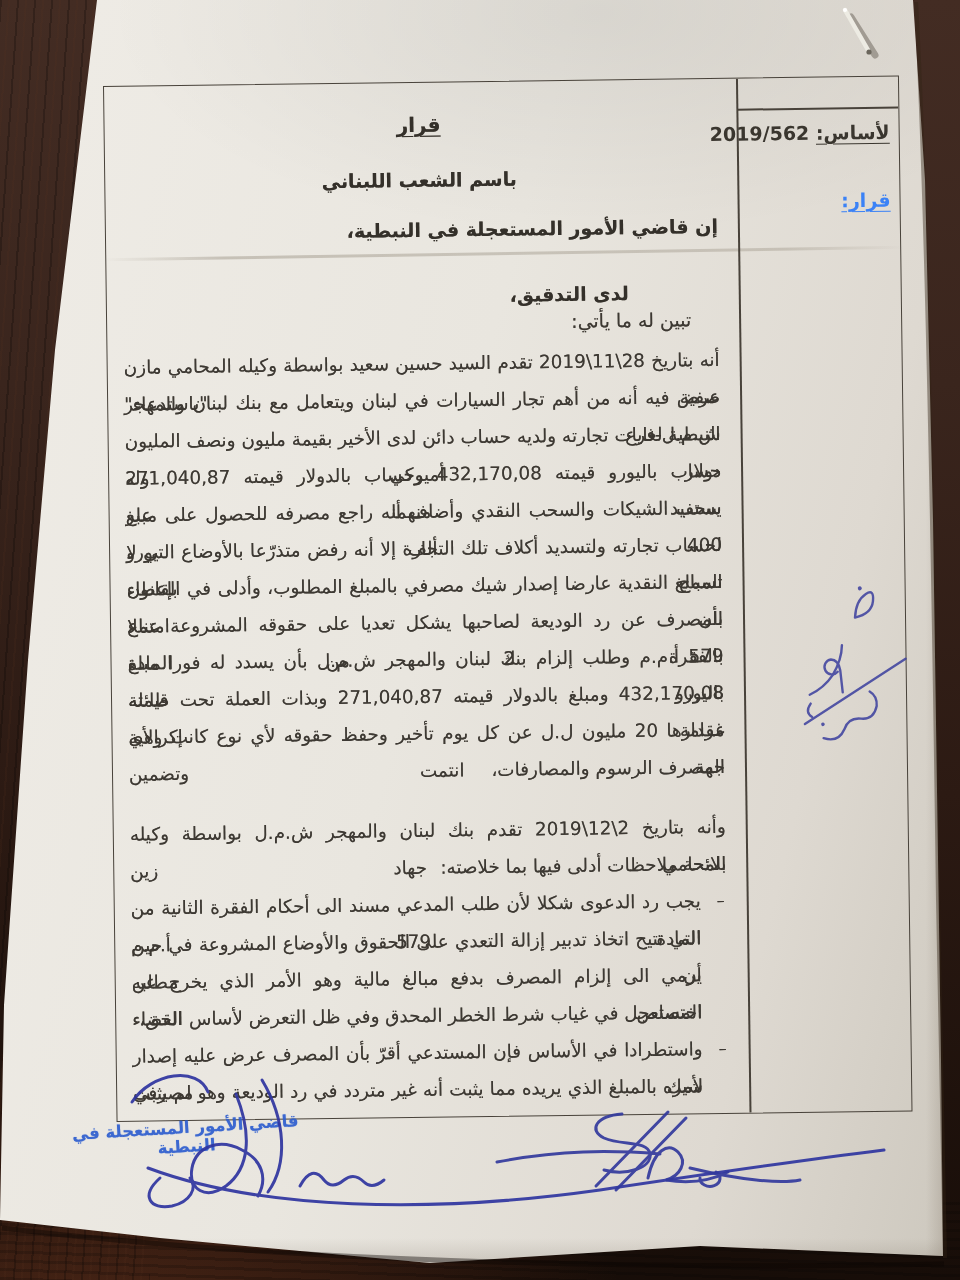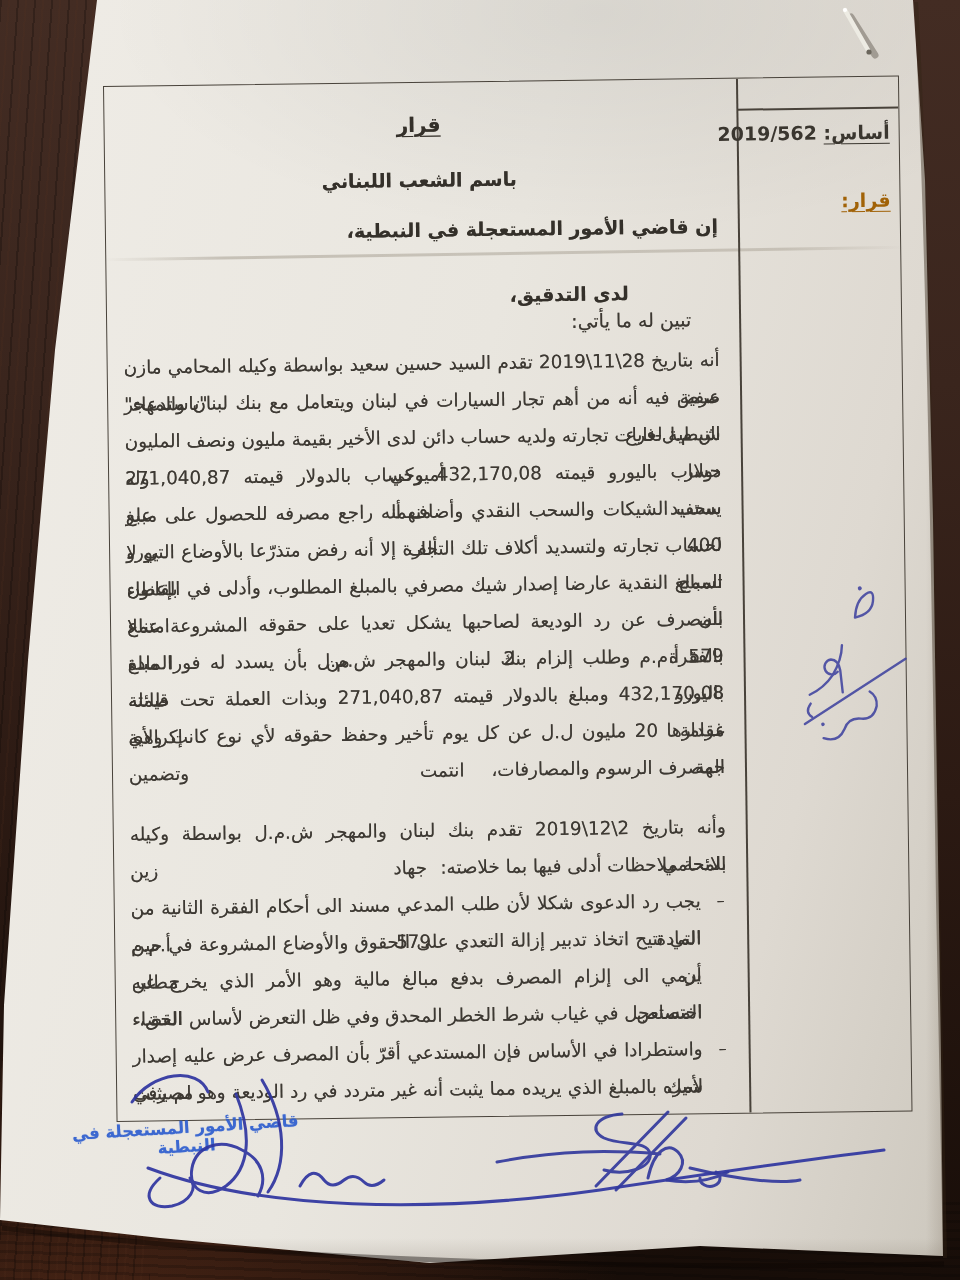--- a/index.html
+++ b/index.html
@@ -31,21 +31,21 @@
     transform:rotate(-0.9deg);
     background:linear-gradient(90deg,transparent,rgba(125,115,98,.34) 15%,rgba(125,115,98,.28) 85%,transparent);}
   .doc-box{position:absolute;left:103px;top:86px;width:794px;height:1034px;
     border:1.6px solid #48423a;transform:rotate(-0.75deg);transform-origin:top left;
     overflow:hidden;}
   .v-divider{position:absolute;left:632px;top:0;width:1.6px;height:100%;background:#48423a;}
   .side-cell{position:absolute;left:633px;top:0;width:161px;height:100%;direction:rtl;}
   .side-top-line{position:absolute;top:30px;left:0;width:100%;height:1.6px;background:#48423a;}
   .case-ref{position:absolute;top:44px;right:9px;font-weight:bold;font-size:19px;color:#3a362f;
     white-space:nowrap;}
-  .decision-lbl{position:absolute;top:112px;right:9px;font-weight:bold;font-size:19px;color:#a16207;}
+  .decision-lbl{position:absolute;top:112px;right:9px;font-weight:bold;font-size:19px;color:#3b82f6;}
   .u{text-decoration:underline;text-underline-offset:4px;text-decoration-thickness:1.4px;}
   .main-cell{position:absolute;left:0;top:0;width:632px;box-sizing:border-box;
     padding:0 20px 0 16px;direction:rtl;color:#3d3933;
     text-shadow:0 0 .6px rgba(62,56,48,.65);}
   .t-title{margin-top:30px;text-align:center;font-weight:bold;font-size:20px;color:#34302a;}
   .t-sub{margin-top:32px;text-align:center;font-weight:bold;font-size:19px;color:#34302a;}
   .t-court{margin-top:28px;text-align:right;font-weight:bold;font-size:19px;color:#34302a;}
   .t-review{margin-top:44px;margin-right:90px;text-align:right;font-weight:bold;font-size:19px;color:#34302a;}
   .t-intro{margin-top:5px;margin-right:28px;text-align:right;font-size:19px;}
   .para{margin-top:11px;}
@@ -110,21 +110,21 @@
       <span class="dash">–</span>
       <div class="ln j">واستطرادا في الأساس فإن المستدعي أقرّ بأن المصرف عرض عليه إصدار شيك مصرفي</div>
       <div class="ln j">لأمره بالمبلغ الذي يريده مما يثبت أنه غير متردد في رد الوديعة وهو لم يثبت ماهية</div>
     </div>
   </div>
 
   <div class="v-divider"></div>
   <div class="side-cell">
     <div class="side-top-line"></div>
     <div class="case-ref">
-      <span class="u">أساس:</span>
+      <span class="u">لأساس:</span>
       <span>2019/562</span>
     </div>
     <div class="decision-lbl u">قرار:</div>
   </div>
 </div>
 
 <div class="stamp">قاضي الأمور المستعجلة في النبطية</div>
 
 <svg class="ink-layer" viewBox="0 0 960 1280" xmlns="http://www.w3.org/2000/svg">
 

